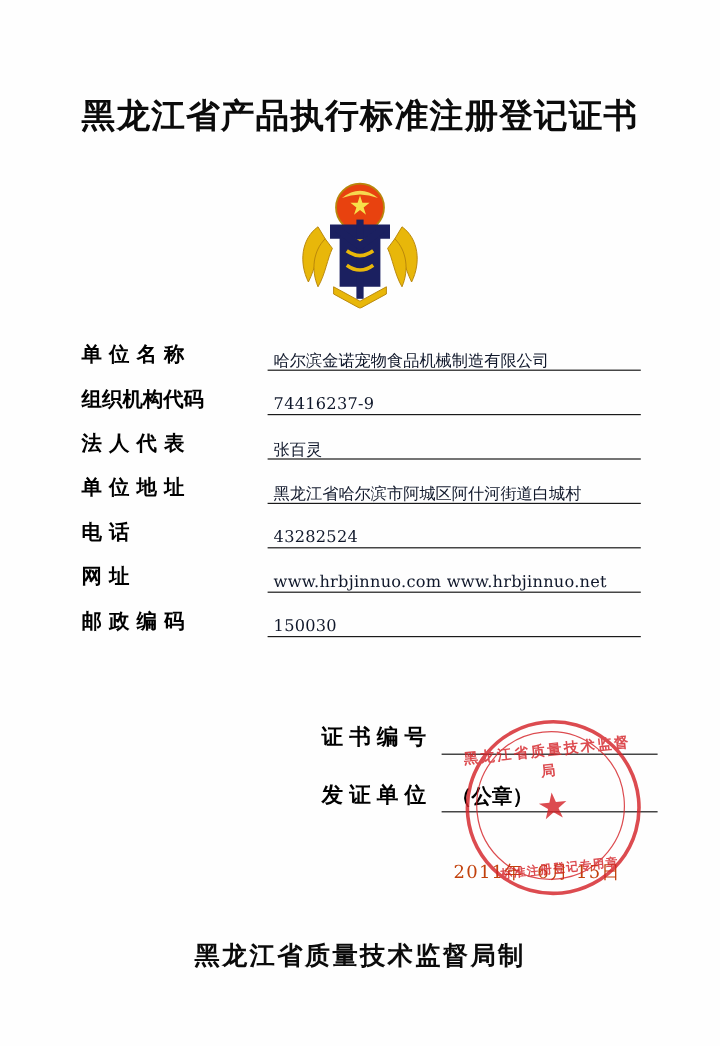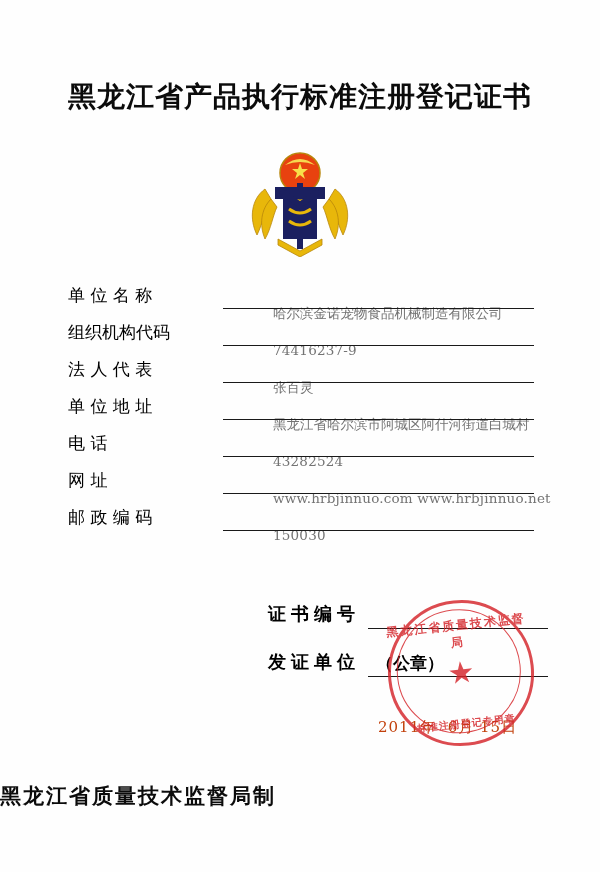--- a/index.html
+++ b/index.html
@@ -65,42 +65,41 @@
   .field-row {
     position: relative;
     height: 37px;
   }
   .field-label {
     position: absolute;
     left: 0;
     top: 4px;
     width: 148px;
     font-family: "DejaVu Serif", "Liberation Serif", serif;
-    font-weight: normal;
+    font-weight: bold;
     font-size: 17px;
     color: #000;
     display: flex;
     justify-content: space-between;
   }
   .field-line {
     position: absolute;
     left: 155px;
     right: 0;
     top: 28px;
     border-bottom: 1px solid #1a1a1a;
   }
   .field-value {
     position: absolute;
     left: 160px;
-    top: 25px;
+    top: 12px;
     font-family: "DejaVu Sans", "Liberation Sans", sans-serif;
     font-size: 13.5px;
-    color: #737373;
+    color: #0f172a;
     white-space: nowrap;
-    margin-left: 45px;
   }
   .field-value.latin {
     font-family: "DejaVu Serif", "Liberation Serif", serif;
     font-size: 13.5px;
     letter-spacing: 0.2px;
   }
 
   
   .lower {
     position: absolute;
@@ -194,21 +193,21 @@
   }
   .seal-text-top { top: 14px; }
   .seal-text-bottom { bottom: 12px; font-size: 10px; letter-spacing: 1px; }
 
   
   .footer {
     position: absolute;
     top: 782px;
     left: 0;
     width: 600px;
-    text-align: left;
+    text-align: center;
     font-family: "DejaVu Serif", "Liberation Serif", serif;
     font-weight: bold;
     font-size: 21px;
     letter-spacing: 2px;
     color: #0b0b0b;
   }
 </style>
 </head>
 <body>
 

